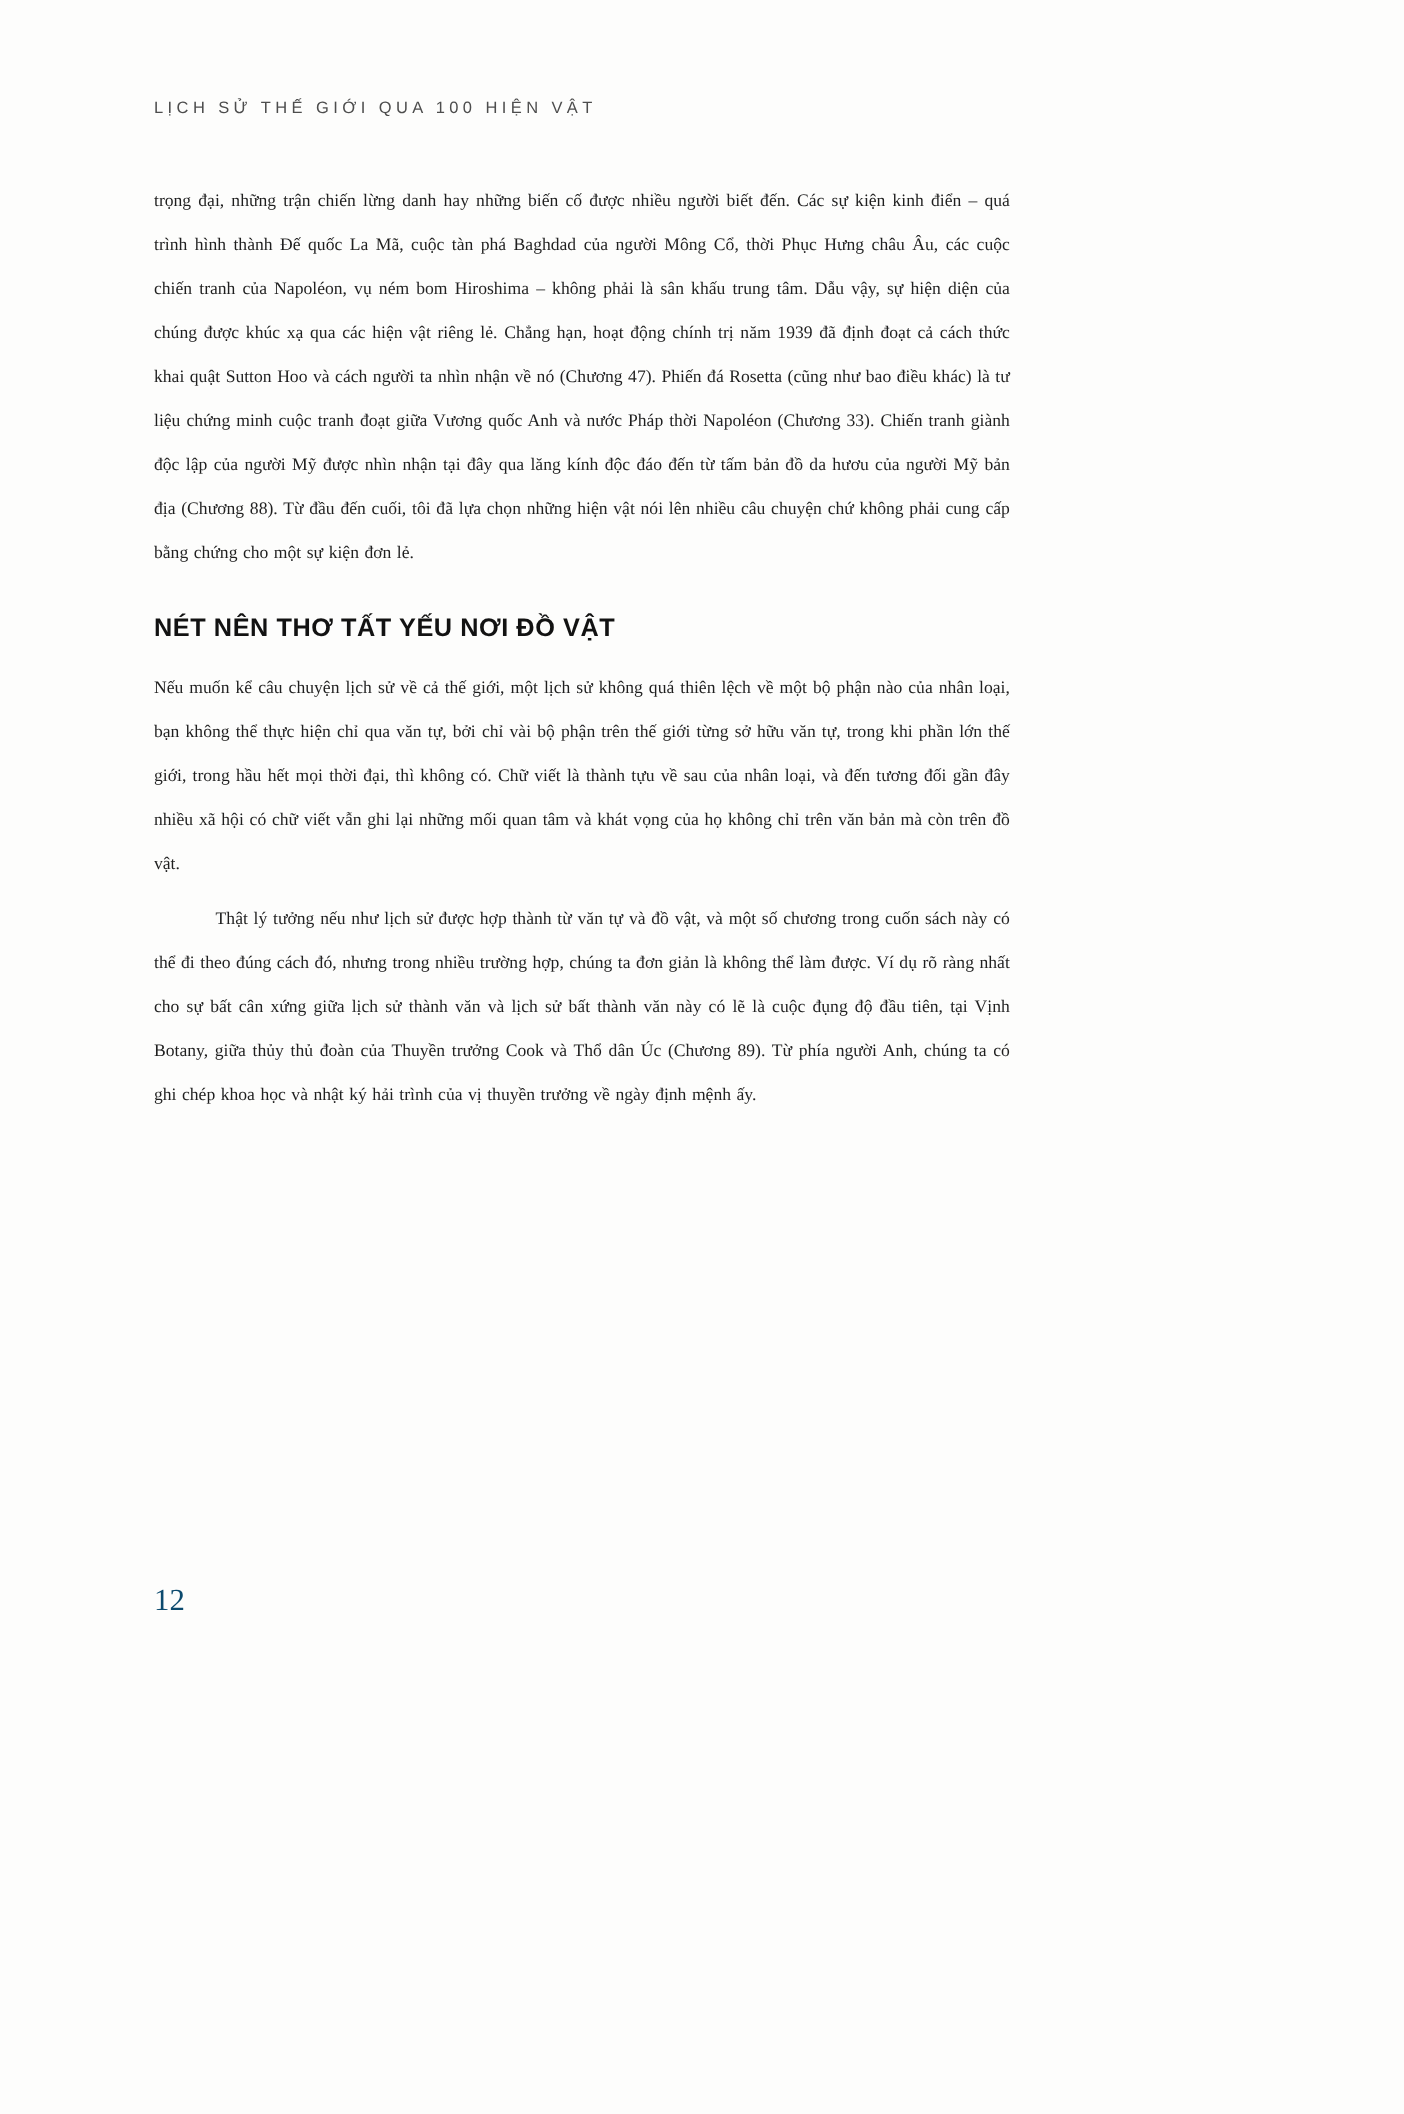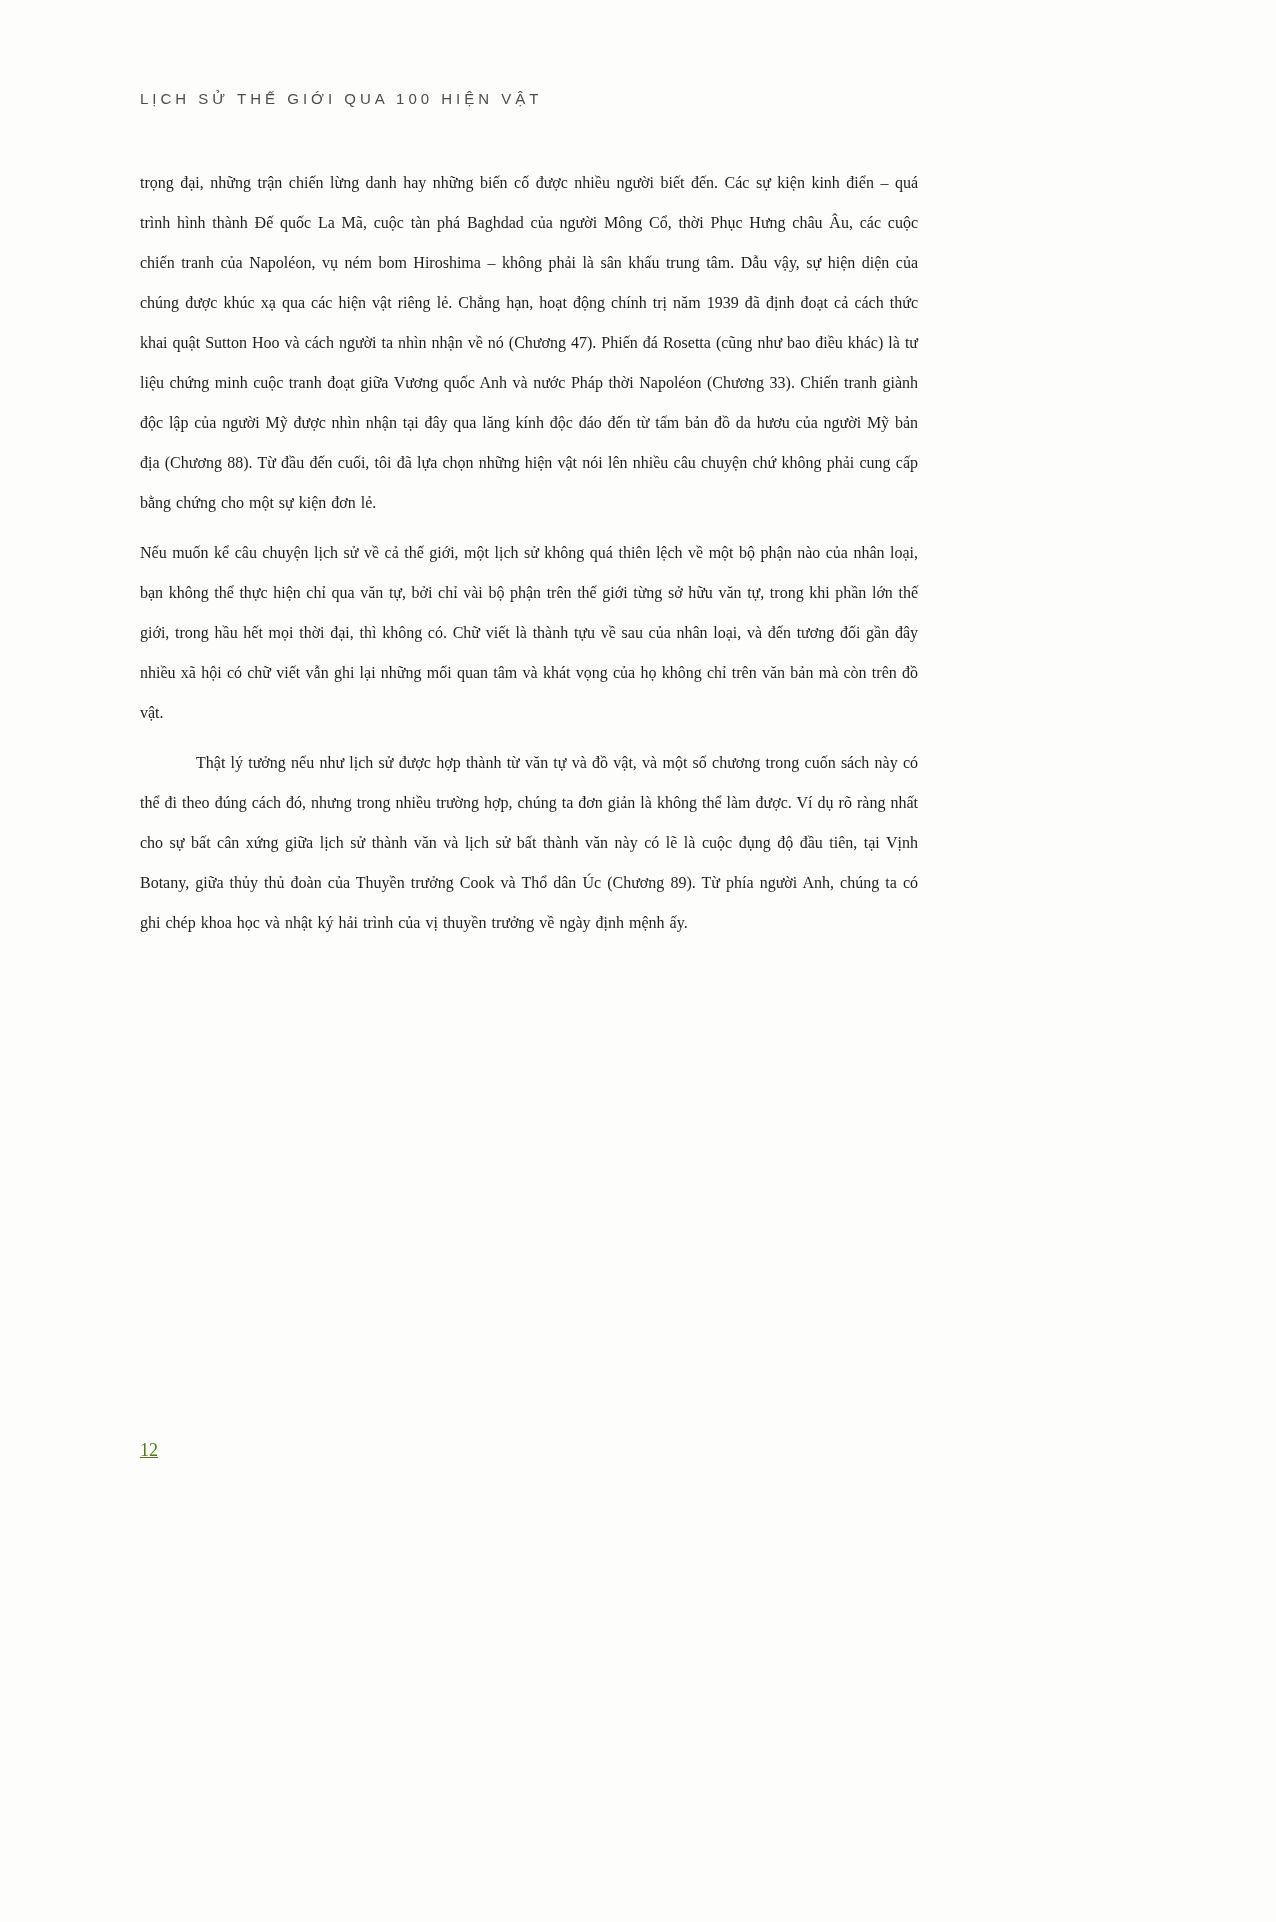--- a/index.html
+++ b/index.html
@@ -50,34 +50,34 @@
     font-weight: 700;
     letter-spacing: 0.5px;
     color: #121212;
     margin: 34px 0 22px 0;
   }
   .page-number {
     position: absolute;
     left: 140px;
     top: 1440px;
     font-family: "Liberation Serif", "DejaVu Serif", serif;
-    font-size: 18px;
-    color: #4d7c0f;
-    text-decoration: underline;
+    font-size: 28px;
+    color: #0c4a6e;
   }
 </style>
 </head>
 <body>
 
 <div class="page">
   <div class="text-block">
     <header class="running-header">LỊCH SỬ THẾ GIỚI QUA 100 HIỆN VẬT</header>
 
     <p class="body-para">trọng đại, những trận chiến lừng danh hay những biến cố được nhiều người biết đến. Các sự kiện kinh điển – quá trình hình thành Đế quốc La Mã, cuộc tàn phá Baghdad của người Mông Cổ, thời Phục Hưng châu Âu, các cuộc chiến tranh của Napoléon, vụ ném bom Hiroshima – không phải là sân khấu trung tâm. Dẫu vậy, sự hiện diện của chúng được khúc xạ qua các hiện vật riêng lẻ. Chẳng hạn, hoạt động chính trị năm 1939 đã định đoạt cả cách thức khai quật Sutton Hoo và cách người ta nhìn nhận về nó (Chương 47). Phiến đá Rosetta (cũng như bao điều khác) là tư liệu chứng minh cuộc tranh đoạt giữa Vương quốc Anh và nước Pháp thời Napoléon (Chương 33). Chiến tranh giành độc lập của người Mỹ được nhìn nhận tại đây qua lăng kính độc đáo đến từ tấm bản đồ da hươu của người Mỹ bản địa (Chương 88). Từ đầu đến cuối, tôi đã lựa chọn những hiện vật nói lên nhiều câu chuyện chứ không phải cung cấp bằng chứng cho một sự kiện đơn lẻ.</p>
 
+    <h2 class="section-heading">NÉT NÊN THƠ TẤT YẾU NƠI ĐỒ VẬT</h2>
 
     <p class="body-para">Nếu muốn kể câu chuyện lịch sử về cả thế giới, một lịch sử không quá thiên lệch về một bộ phận nào của nhân loại, bạn không thể thực hiện chỉ qua văn tự, bởi chỉ vài bộ phận trên thế giới từng sở hữu văn tự, trong khi phần lớn thế giới, trong hầu hết mọi thời đại, thì không có. Chữ viết là thành tựu về sau của nhân loại, và đến tương đối gần đây nhiều xã hội có chữ viết vẫn ghi lại những mối quan tâm và khát vọng của họ không chỉ trên văn bản mà còn trên đồ vật.</p>
 
     <p class="body-para indented">Thật lý tưởng nếu như lịch sử được hợp thành từ văn tự và đồ vật, và một số chương trong cuốn sách này có thể đi theo đúng cách đó, nhưng trong nhiều trường hợp, chúng ta đơn giản là không thể làm được. Ví dụ rõ ràng nhất cho sự bất cân xứng giữa lịch sử thành văn và lịch sử bất thành văn này có lẽ là cuộc đụng độ đầu tiên, tại Vịnh Botany, giữa thủy thủ đoàn của Thuyền trưởng Cook và Thổ dân Úc (Chương 89). Từ phía người Anh, chúng ta có ghi chép khoa học và nhật ký hải trình của vị thuyền trưởng về ngày định mệnh ấy.</p>
   </div>
 
   <div class="page-number">12</div>
 </div>
 
 </body></html>

